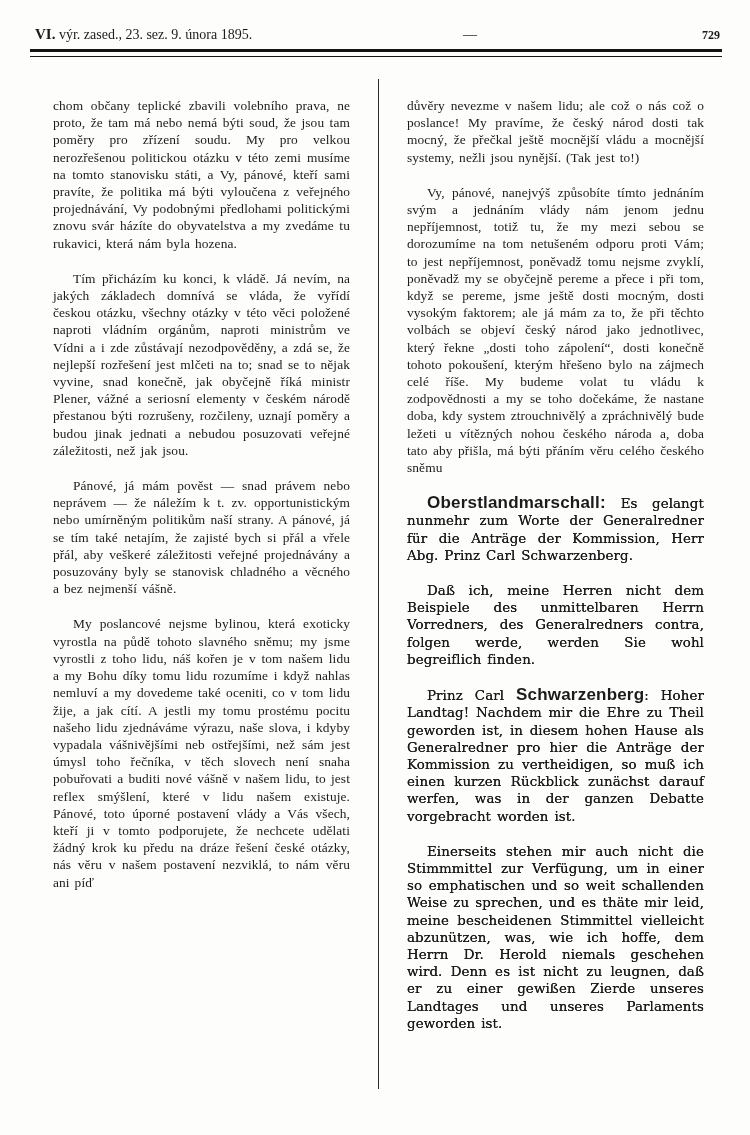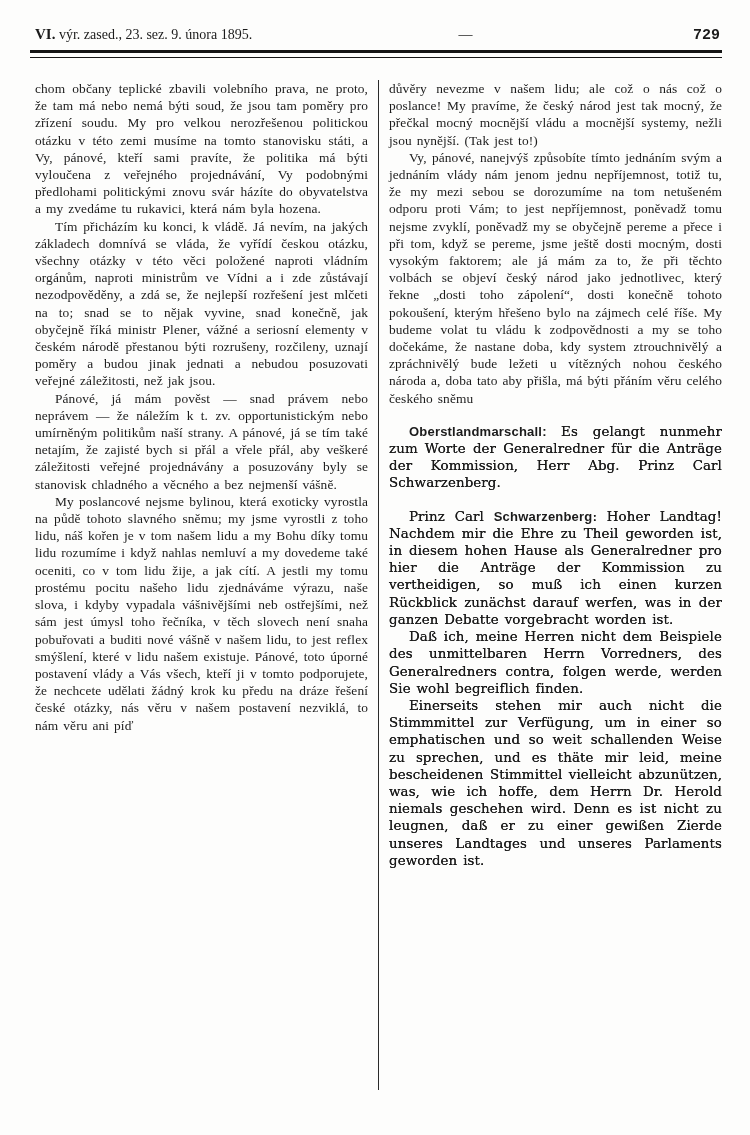--- a/index.html
+++ b/index.html
@@ -35,23 +35,23 @@
   .header .h-dash {
     font-family: "Liberation Serif", serif;
     padding: 0 6px;
   }
   .header .h-right {
     font-family: "DejaVu Serif", serif;
     white-space: nowrap;
     text-shadow: 0 0 0.5px currentColor;
   }
   .header .h-page {
-    font-family: Liberation Mono, monospace;
+    font-family: Liberation Serif, serif;
     font-weight: 700;
-    font-size: 15px;
+    font-size: 12px;
     padding-left: 14px;
   }
   .rule {
     margin: 6px 28px 0 30px;
     height: 4px;
     border-top: 3px solid #151515;
     border-bottom: 1px solid #151515;
   }
   
   .body-region {
@@ -67,36 +67,36 @@
     line-height: 17.2px;
     hyphens: auto;
   }
   .col-divider {
     width: 1px;
     background: #2a2a2a;
     min-height: 1010px;
     flex: 0 0 1px;
   }
   p.para {
-    margin: 0;
+    margin: 18px;
     word-spacing: 1.5px;
     letter-spacing: 0.1px;
   }
   p.para.indent { text-indent: 20px; }
   p.para.gap { margin-top: 16px; }
   .czech  { font-family: "Liberation Serif", serif; }
   .fraktur {
     font-family: "DejaVu Serif", serif;
     text-shadow: 0 0 0.6px currentColor;
     letter-spacing: 0;
   }
   .speaker {
     font-family: "Liberation Sans", sans-serif;
     font-weight: 700;
-    font-size: 13px;
+    font-size: 17px;
     text-shadow: none;
     letter-spacing: 0.2px;
   }
 </style>
 </head>
 <body>
 
 <div class="page">
 
   <div class="header">
@@ -109,22 +109,22 @@
 
   <div class="body-region">
     <div class="col" id="left-col">
         <p class="para czech"><span>chom občany teplické zbavili volebního prava, ne proto, že tam má nebo nemá býti soud, že jsou tam poměry pro zřízení soudu. My pro velkou nerozřešenou politickou otázku v této zemi musíme na tomto stanovisku státi, a Vy, pánové, kteří sami pravíte, že politika má býti vyloučena z veřejného projednávání, Vy podobnými předlohami politickými znovu svár házíte do obyvatelstva a my zvedáme tu rukavici, která nám byla hozena.</span></p>
         <p class="para czech indent"><span>Tím přicházím ku konci, k vládě. Já nevím, na jakých základech domnívá se vláda, že vyřídí českou otázku, všechny otázky v této věci položené naproti vládním orgánům, naproti ministrům ve Vídni a i zde zůstávají nezodpověděny, a zdá se, že nejlepší rozřešení jest mlčeti na to; snad se to nějak vyvine, snad konečně, jak obyčejně říká ministr Plener, vážné a seriosní elementy v českém národě přestanou býti rozrušeny, rozčileny, uznají poměry a budou jinak jednati a nebudou posuzovati veřejné záležitosti, než jak jsou.</span></p>
         <p class="para czech indent"><span>Pánové, já mám pověst — snad právem nebo neprávem — že náležím k t. zv. opportunistickým nebo umírněným politikům naší strany. A pánové, já se tím také netajím, že zajisté bych si přál a vřele přál, aby veškeré záležitosti veřejné projednávány a posuzovány byly se stanovisk chladného a věcného a bez nejmenší vášně.</span></p>
         <p class="para czech indent"><span>My poslancové nejsme bylinou, která exoticky vyrostla na půdě tohoto slavného sněmu; my jsme vyrostli z toho lidu, náš kořen je v tom našem lidu a my Bohu díky tomu lidu rozumíme i když nahlas nemluví a my dovedeme také oceniti, co v tom lidu žije, a jak cítí. A jestli my tomu prostému pocitu našeho lidu zjednáváme výrazu, naše slova, i kdyby vypadala vášnivějšími neb ostřejšími, než sám jest úmysl toho řečníka, v těch slovech není snaha pobuřovati a buditi nové vášně v našem lidu, to jest reflex smýšlení, které v lidu našem existuje. Pánové, toto úporné postavení vlády a Vás všech, kteří ji v tomto podporujete, že nechcete udělati žádný krok ku předu na dráze řešení české otázky, nás věru v našem postavení nezviklá, to nám věru ani píď</span></p>
       </div>
     <div class="col-divider"></div>
     <div class="col" id="right-col">
-        <p class="para czech"><span>důvěry nevezme v našem lidu; ale což o nás což o poslance! My pravíme, že český národ jest tak mocný, že přečkal mocný mocnější vládu a mocnější systemy, nežli jsou nynější. (Tak jest to!)</span></p>
+        <p class="para czech"><span>důvěry nevezme v našem lidu; ale což o nás což o poslance! My pravíme, že český národ dosti tak mocný, že přečkal ještě mocnější vládu a mocnější systemy, nežli jsou nynější. (Tak jest to!)</span></p>
         <p class="para czech indent"><span>Vy, pánové, nanejvýš způsobíte tímto jednáním svým a jednáním vlády nám jenom jednu nepříjemnost, totiž tu, že my mezi sebou se dorozumíme na tom netušeném odporu proti Vám; to jest nepříjemnost, poněvadž tomu nejsme zvyklí, poněvadž my se obyčejně pereme a přece i při tom, když se pereme, jsme ještě dosti mocným, dosti vysokým faktorem; ale já mám za to, že při těchto volbách se objeví český národ jako jednotlivec, který řekne „dosti toho zápolení“, dosti konečně tohoto pokoušení, kterým hřešeno bylo na zájmech celé říše. My budeme volat tu vládu k zodpovědnosti a my se toho dočekáme, že nastane doba, kdy system ztrouchnivělý a zpráchnivělý bude ležeti u vítězných nohou českého národa a, doba tato aby přišla, má býti přáním věru celého českého sněmu</span></p>
         <p class="para fraktur indent gap"><span class="speaker">Oberstlandmarschall: </span><span>Es gelangt nunmehr zum Worte der Generalredner für die Anträge der Kommission, Herr Abg. Prinz Carl Schwarzenberg.</span></p>
+        <p class="para fraktur indent"><span>Daß ich, meine Herren nicht dem Beispiele des unmittelbaren Herrn Vorredners, des Generalredners contra, folgen werde, werden Sie wohl begreiflich finden.</span></p>
         <p class="para fraktur indent gap"><span>Prinz Carl </span><span class="speaker">Schwarzenberg</span><span>: Hoher Landtag! Nachdem mir die Ehre zu Theil geworden ist, in diesem hohen Hause als Generalredner pro hier die Anträge der Kommission zu vertheidigen, so muß ich einen kurzen Rückblick zunächst darauf werfen, was in der ganzen Debatte vorgebracht worden ist.</span></p>
-        <p class="para fraktur indent"><span>Daß ich, meine Herren nicht dem Beispiele des unmittelbaren Herrn Vorredners, des Generalredners contra, folgen werde, werden Sie wohl begreiflich finden.</span></p>
         <p class="para fraktur indent"><span>Einerseits stehen mir auch nicht die Stimmmittel zur Verfügung, um in einer so emphatischen und so weit schallenden Weise zu sprechen, und es thäte mir leid, meine bescheidenen Stimmittel vielleicht abzunützen, was, wie ich hoffe, dem Herrn Dr. Herold niemals geschehen wird. Denn es ist nicht zu leugnen, daß er zu einer gewißen Zierde unseres Landtages und unseres Parlaments geworden ist.</span></p>
       </div>
   </div>
 
 </div>
 
 </body></html>

